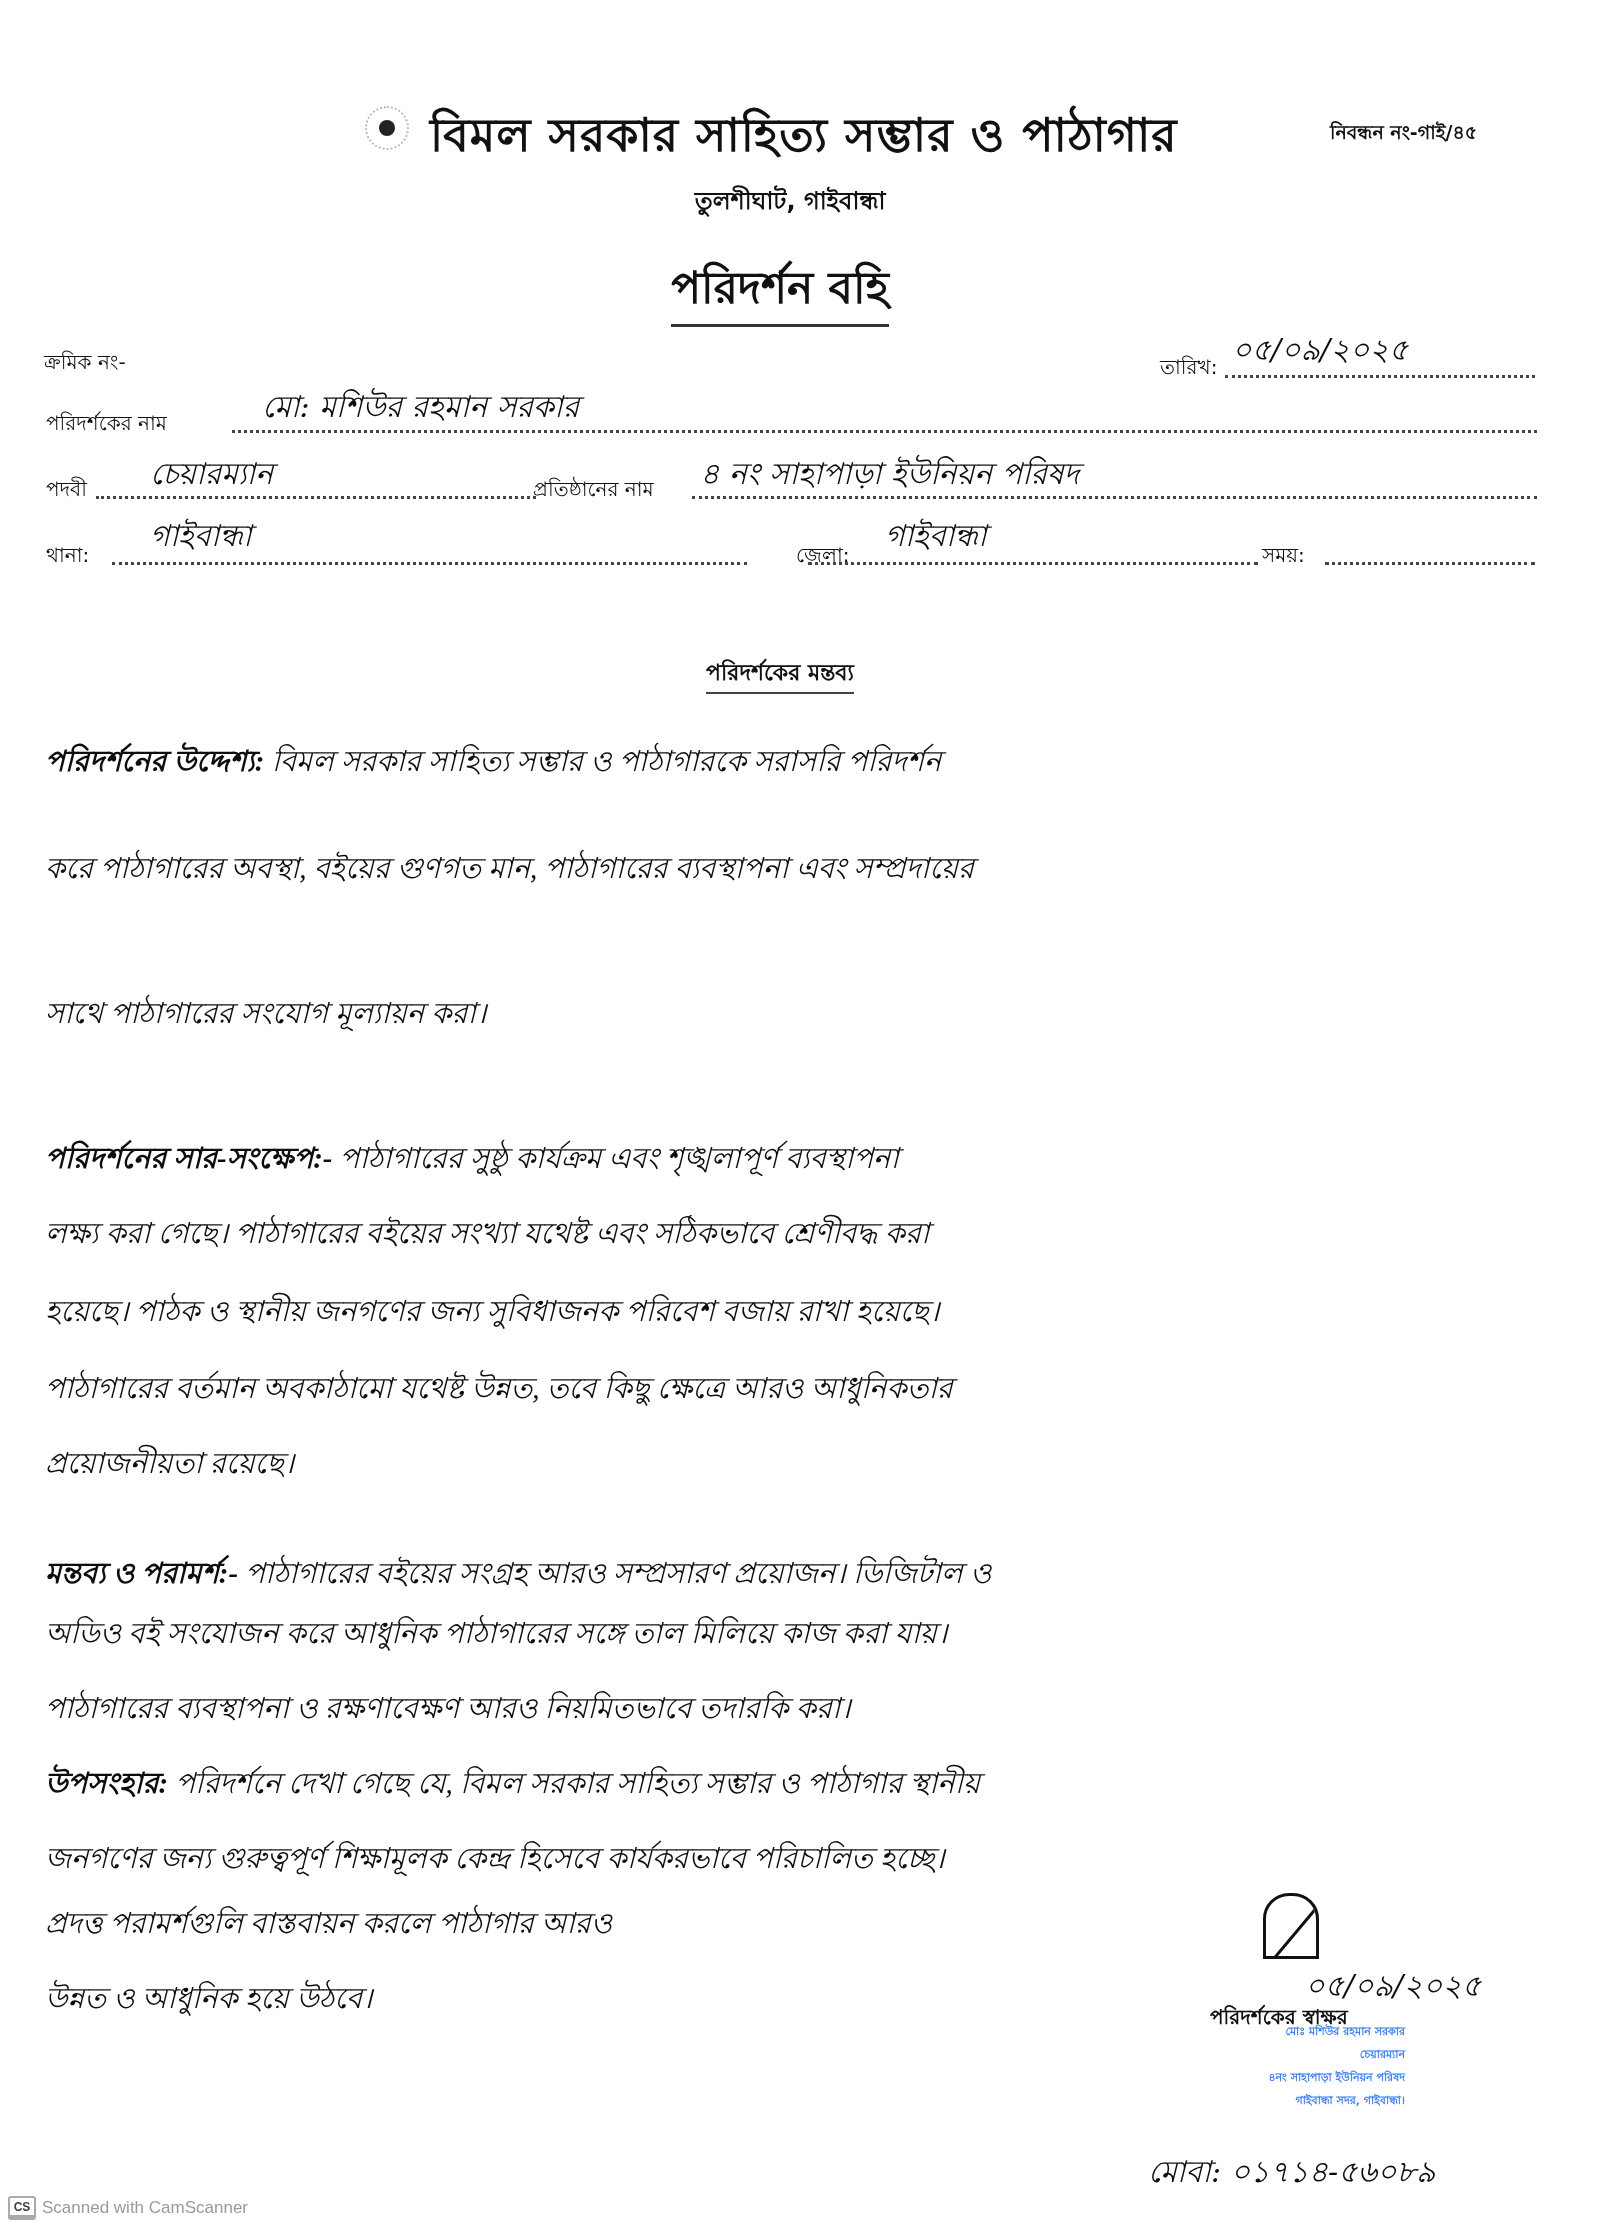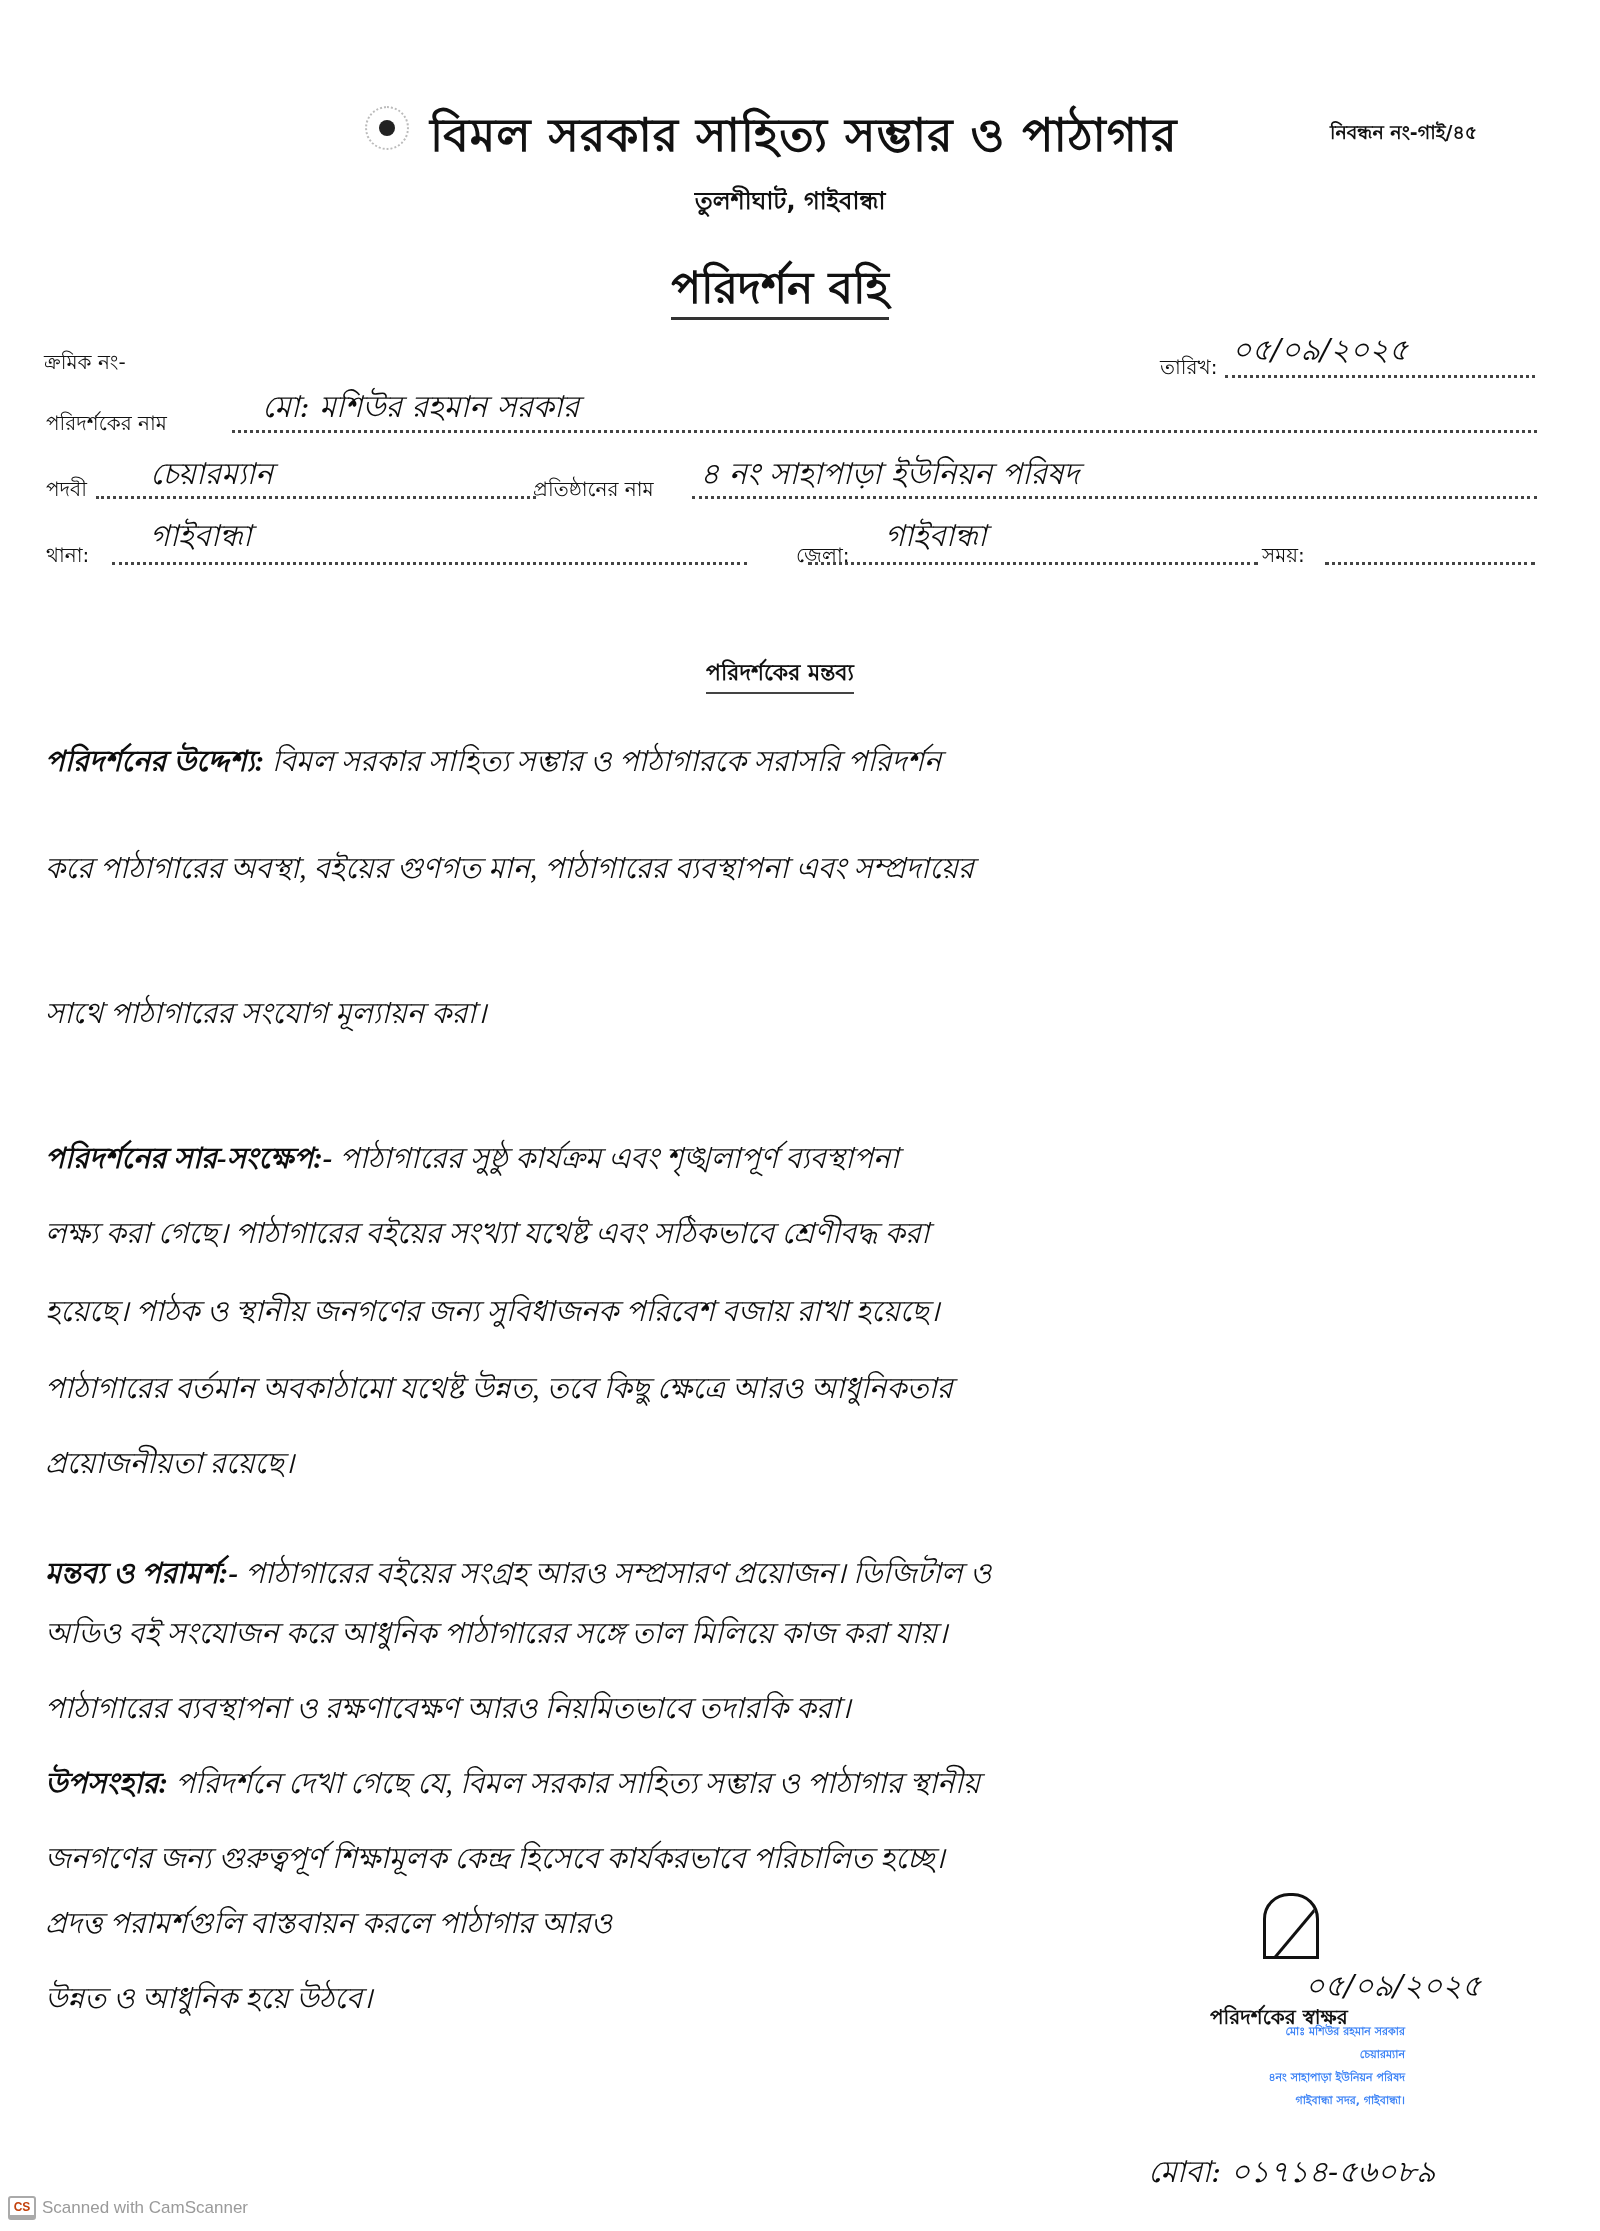--- a/index.html
+++ b/index.html
@@ -16,21 +16,21 @@
     .logo .core { width: 16px; height: 16px; border-radius: 50%; background: #222; }
     .org-title {
       left: 430px; top: 100px; font-size: 46px; font-weight: bold; letter-spacing: 1px;
       white-space: nowrap;
     }
     .reg-no { left: 1330px; top: 118px; font-size: 19px; font-weight: bold; white-space: nowrap; }
     .org-address { left: 0; width: 1580px; top: 182px; text-align: center; font-size: 24px; font-weight: bold; }
     .doc-title {
       left: 0; width: 1560px; top: 255px; text-align: center; font-size: 44px; font-weight: bold;
     }
-    .doc-title span { border-bottom: 3px solid #333; padding-bottom: 4px; }
+    .doc-title span { border-bottom: 3px solid #333; padding-bottom: 11px; }
 
     .field-label { font-size: 20px; white-space: nowrap; }
     .dots {
       border-bottom: 3px dotted #444; height: 0;
     }
     .hand {
       font-family: "DejaVu Serif", "Liberation Serif", serif; font-style: italic;
       font-size: 30px; white-space: nowrap; color: #0d0d0d;
     }
 
@@ -63,21 +63,21 @@
     }
     .mobile { left: 1148px; top: 2148px; }
 
     .camscanner {
       left: 8px; top: 2196px; display: flex; align-items: center; gap: 6px;
       color: #9a9a9a; font-size: 17px; font-family: "Liberation Sans", sans-serif;
     }
     .cs-badge {
       width: 28px; height: 24px; border: 2px solid #aaa; border-radius: 3px; box-sizing: border-box;
       font-size: 12px; font-weight: bold; display: flex; align-items: center; justify-content: center;
-      color: #c2410c; border-bottom-width: 5px;
+      color: #404040; border-bottom-width: 5px;
     }
   </style>
 </head>
 <body>
 
 <div class="abs logo">
     <div class="core"></div>
   </div>
 <div class="abs org-title">বিমল সরকার সাহিত্য সম্ভার ও পাঠাগার</div>
 <div class="abs reg-no">নিবন্ধন নং-গাই/৪৫</div>

